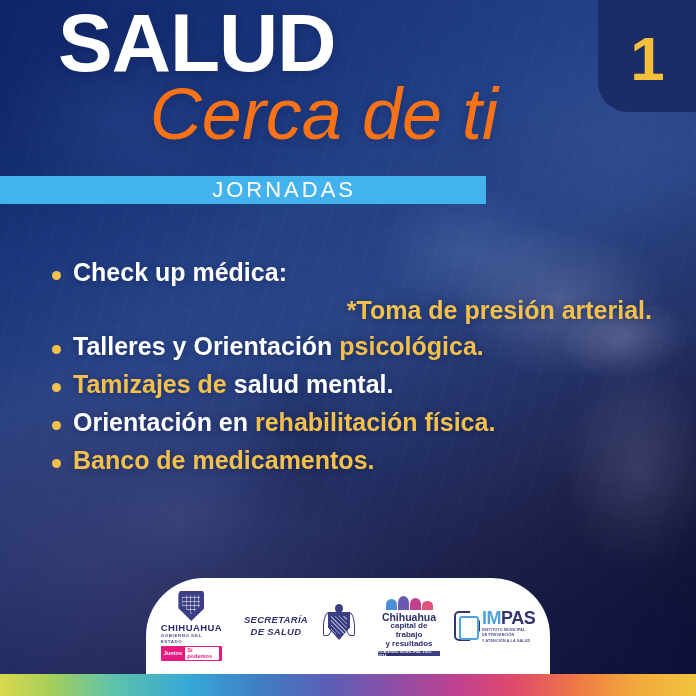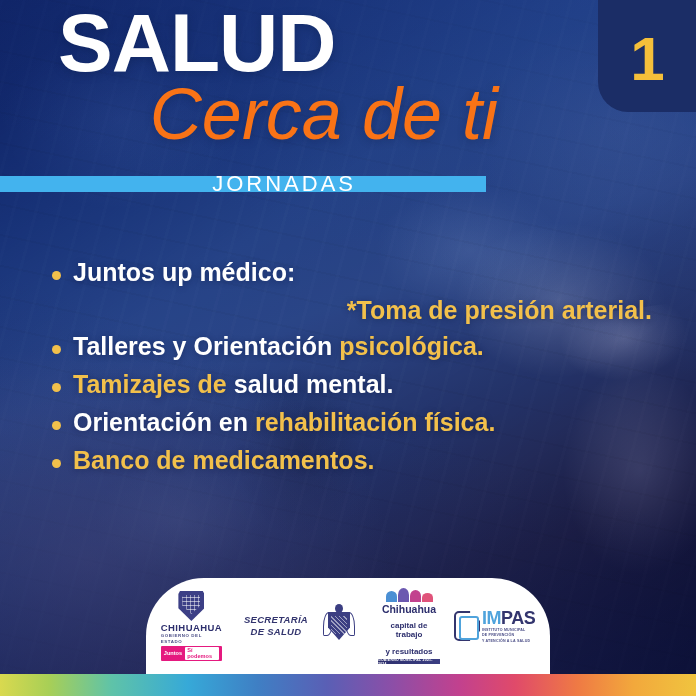--- a/index.html
+++ b/index.html
@@ -105,21 +105,21 @@
     font-weight:normal;
     line-height:1;
     text-align:right;
     padding-right:22px;
     margin-top:-4px;
     letter-spacing:0px;
     text-shadow:0 2px 8px rgba(10,25,70,.30);
   }
   .jornadas-bar{
     position:absolute;left:0;top:176px;
-    width:486px;height:16px;
+    width:486px;height:28px;
     background:#43b3ee;
     display:flex;align-items:center;justify-content:flex-end;
     padding-right:130px;
     box-sizing:border-box;
     z-index:5;
   }
   .jornadas-bar .jlabel{
     color:#ffffff;
     font-size:22px;
     font-weight:normal;
@@ -228,21 +228,21 @@
     width:8px;height:9px;border-radius:50%;
     background:#3b3e82;
   }
   .crest .lf{position:absolute;top:8px;left:1px;width:8px;height:22px;border:1.5px solid #3b3e82;border-radius:60% 10% 60% 10%;}
   .crest .rf{position:absolute;top:8px;right:1px;width:8px;height:22px;border:1.5px solid #3b3e82;border-radius:10% 60% 10% 60%;}
 
   
   .peaks{ display:flex;align-items:flex-end;gap:1px;margin-bottom:2px;}
   .peak{ width:11px;height:11px;border-radius:50% 50% 0 0;}
   .cap-name{ font-size:10.5px;font-weight:bold;color:#2d2f6d;line-height:1;}
-  .cap-sub{ font-size:8px;font-weight:bold;color:#2d2f6d;line-height:1.12;text-align:center;margin-top:8px;}
+  .cap-sub{ font-size:8px;font-weight:bold;color:#2d2f6d;line-height:1.12;text-align:center;}
   .cap-bar{
     margin-top:2px;width:62px;height:5px;
     background:linear-gradient(90deg,#2d2f6d,#3b3e82);
     display:flex;align-items:center;justify-content:center;
   }
   .cap-bar span{font-size:3.4px;color:#fff;letter-spacing:.3px;font-weight:bold;}
 
   
   .impas-wrap{display:flex;align-items:center;gap:2px;}
   .impas-cross{
@@ -296,21 +296,21 @@
 
   <div class="jornadas-bar">
     <span class="jlabel">JORNADAS</span>
   </div>
 
   <div class="list">
 
 
     <div class="row">
       <div class="dot"></div>
-      <div class="txt"><span class="wh">Juntos up médico:</span><span class="hl"></span></div>
+      <div class="txt"><span class="wh">Check up médica:</span><span class="hl"></span></div>
     </div>
 
     <div class="row sub">
       <div class="txt">*Toma de presión arterial.</div>
     </div>
 
 
     <div class="row">
       <div class="dot"></div>
       <div class="txt"><span class="wh">Talleres y Orientación </span><span class="hl">psicológica.</span></div>

